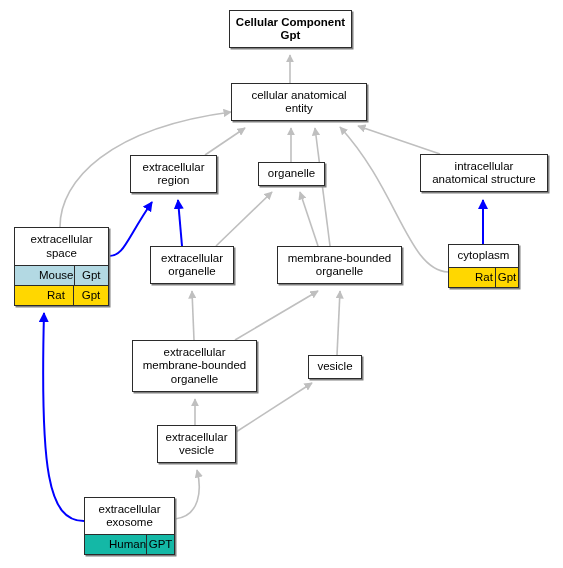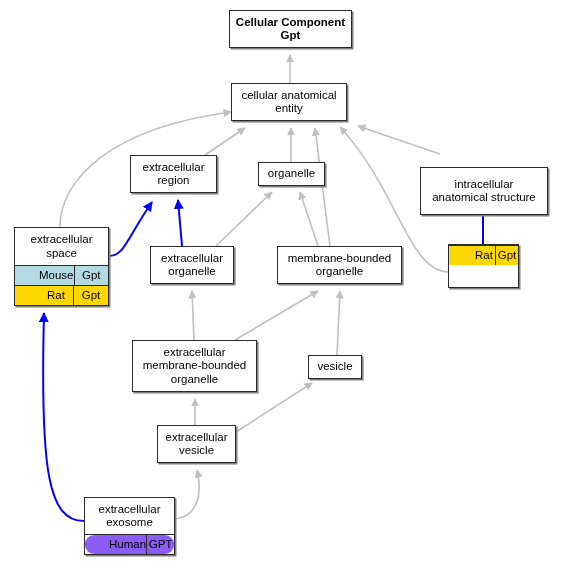--- a/index.html
+++ b/index.html
@@ -70,21 +70,21 @@
     justify-content: center;
     font-size: 11.5px;
     line-height: 13px;
     color: #000000;
   }
   .annot-cell + .annot-cell {
     border-left: 1px solid #2b2b2b;
   }
   .row-mouse { background: #b3d9e3; }
   .row-rat   { background: #ffd700; text-align: center; }
-  .row-human { background: #8b5cf6; border-radius: 9px; }
+  .row-human { background: #14b8a6; }
 </style>
 </head>
 <body>
 
 <div id="canvas">
   <svg id="edge-layer" viewBox="0 0 563 568" width="563" height="568" xmlns="http://www.w3.org/2000/svg">
     <defs>
       <marker id="arrow-gray" viewBox="0 0 10 10" refX="9" refY="5" markerWidth="5.2" markerHeight="5.2" orient="auto-start-reverse">
         <path d="M 0 0 L 10 5 L 0 10 z" fill="#bfbfbf"></path>
       </marker>
@@ -112,32 +112,32 @@
         <path d="M 236,432 L 312,383" fill="none" stroke="#bfbfbf" stroke-width="1.6" marker-end="url(#arrow-gray)"></path>
         <path d="M 175,519 C 200,516 202,490 197,470" fill="none" stroke="#bfbfbf" stroke-width="1.6" marker-end="url(#arrow-gray)"></path>
         <path d="M 84,521 C 48,521 40,470 44,313" fill="none" stroke="#0000ff" stroke-width="2" marker-end="url(#arrow-blue)"></path>
       </g>
   </svg>
   <div id="nodes-group">
       <div class="node" style="left: 229px; top: 10px; width: 123px; height: 38px; font-weight: bold;">
         <div class="node-label">Cellular Component
 Gpt</div>
       </div>
-      <div class="node" style="left: 231px; top: 83px; width: 116px; height: 38px;">
+      <div class="node" style="left: 231px; top: 83px; width: 136px; height: 38px;">
         <div class="node-label">cellular anatomical
 entity</div>
       </div>
       <div class="node" style="left: 130px; top: 155px; width: 87px; height: 38px;">
         <div class="node-label">extracellular
 region</div>
       </div>
       <div class="node" style="left: 258px; top: 162px; width: 67px; height: 24px;">
         <div class="node-label">organelle</div>
       </div>
-      <div class="node" style="left: 420px; top: 154px; width: 128px; height: 48px; margin-top: 13px;">
+      <div class="node" style="left: 420px; top: 154px; width: 128px; height: 38px;">
         <div class="node-label">intracellular
 anatomical structure</div>
       </div>
       <div class="node" style="left: 14px; top: 227px; width: 95px; height: 79px;">
         <div class="node-label">extracellular
 space</div>
         <div class="node-annots">
           <div class="annot-row row-mouse">
             <div class="annot-cell">Mouse</div>
             <div class="annot-cell">Gpt</div>
@@ -150,20 +150,21 @@
       </div>
       <div class="node" style="left: 150px; top: 246px; width: 84px; height: 38px;">
         <div class="node-label">extracellular
 organelle</div>
       </div>
       <div class="node" style="left: 277px; top: 246px; width: 125px; height: 38px;">
         <div class="node-label">membrane-bounded
 organelle</div>
       </div>
       <div class="node" style="left: 448px; top: 244px; width: 71px; height: 44px;">
+        <div class="node-label">cytoplasm</div>
         <div class="node-annots">
           <div class="annot-row row-rat">
             <div class="annot-cell">Rat</div>
             <div class="annot-cell">Gpt</div>
           </div>
         </div>
       </div>
       <div class="node" style="left: 132px; top: 340px; width: 125px; height: 52px;">
         <div class="node-label">extracellular
 membrane-bounded

